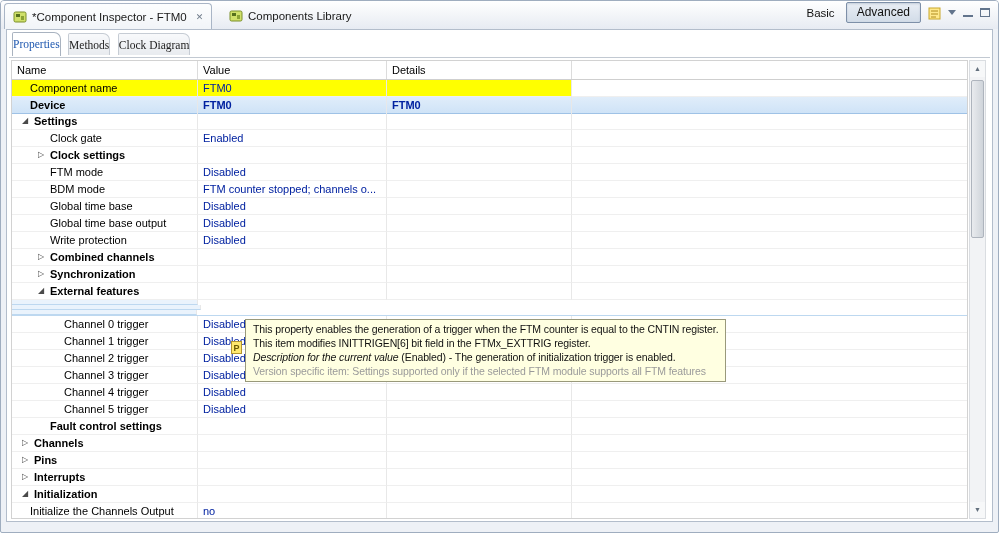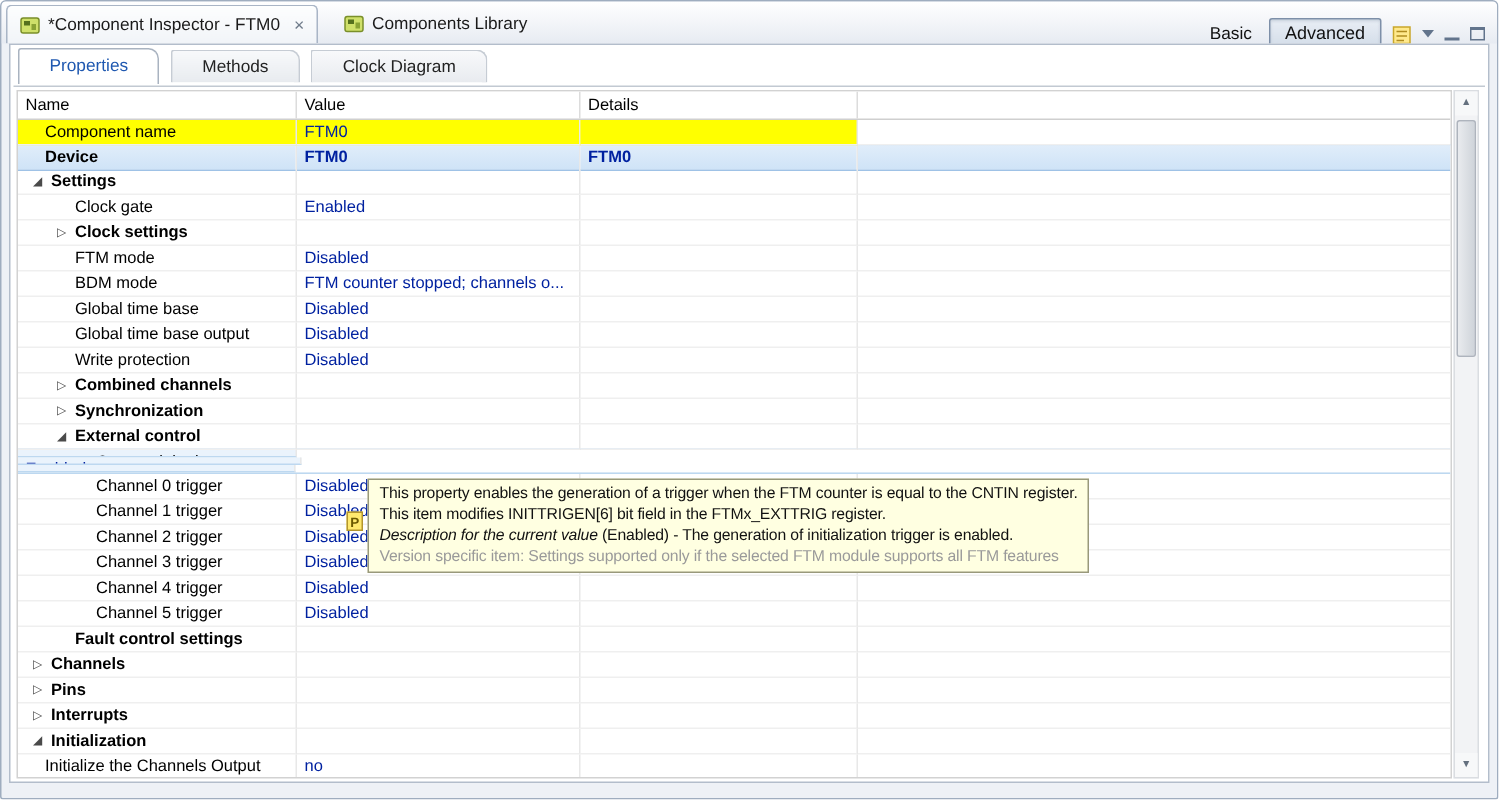--- a/index.html
+++ b/index.html
@@ -9,35 +9,35 @@
   .window { position:absolute; inset:0; background:#eef1f6; border:1px solid #9fadbf; border-radius:4px 4px 2px 2px; overflow:hidden; }
 
   
   .tabbar { position:absolute; left:0; top:0; right:0; height:28px; background:linear-gradient(#ffffff,#e7ebf2); }
   .vtab { position:absolute; top:2px; height:26px; display:flex; align-items:center; gap:5px; padding:4px 8px; font-size:11.5px; color:#1a1a1a; cursor:default; }
   .vtab.active { left:3px; background:linear-gradient(#fdfefe,#f1f4f8); border:1px solid #a9b5c6; border-bottom:none; border-radius:4px 4px 0 0; }
   .vtab.plain { left:220px; }
   .tabicon svg { display:block; }
   .vclose { font-size:9px; color:#6f7b8a; margin-left:4px; cursor:pointer; }
 
-  .tb-right { position:absolute; right:8px; top:11px; display:flex; align-items:center; gap:7px;justify-content:flex-end; }
+  .tb-right { position:absolute; right:8px; top:1px; display:flex; align-items:center; gap:7px;justify-content:flex-end; }
   .basic { font-size:11.5px; color:#111; padding:2px 4px; }
   .advanced { font-size:12px; color:#111; padding:2px 10px 3px; border:1px solid #7d8fa8; border-radius:2px; background:linear-gradient(#e9eef5,#d2dce8); box-shadow:inset 0 1px 2px rgba(90,110,140,.25); }
   .noteicon svg { display:block; }
   .tri-down { width:0; height:0; border:4px solid transparent; border-top:5px solid #62748c; margin-top:4px; }
   .min-ic { width:10px; height:9px; border-bottom:2px solid #62748c; }
   .max-ic { width:10px; height:9px; border:1px solid #62748c; border-top:2px solid #62748c; }
 
   
   .content { position:absolute; left:5px; right:5px; top:28px; bottom:10px; background:#fff; border:1px solid #b3bdcb; }
 
   .subtabs { position:absolute; left:2px; top:2px; right:2px; height:26px; border-bottom:1px solid #c2c9d2; }
-  .subtab { display:inline-block; margin-left:3px; padding:5px 20px 4px; font-size:11.5px; color:#222;
+  .subtab { display:inline-block; margin-left:3px; padding:5px 0 4px; font-size:11.5px; color:#222;
             border:1px solid #c6ccd4; border-bottom:none; border-radius:2px 7px 0 0;
-            background:linear-gradient(#f8f9fb,#e8ebef); position:relative; top:1px; cursor:default; }
+            background:linear-gradient(#f8f9fb,#e8ebef); position:relative; top:1px; cursor:default;font-family:Liberation Serif, serif; }
   .subtab.active { background:#fff; color:#1f58b0; border-color:#a9b3c0; padding-bottom:6px; top:0; z-index:2; }
 
   
   .tablewrap { position:absolute; left:4px; top:30px; right:24px; bottom:2px; border:1px solid #d2d2d2; overflow:hidden; background:#fff; }
   .thead { display:flex; height:19px; border-bottom:1px solid #cfcfcf; background:#fff; }
   .hcell { font-size:11px; color:#000; padding:3px 0 0 5px; border-right:1px solid #dcdcdc; }
   .c-name   { width:186px; }
   .c-value  { width:189px; }
   .c-details{ width:185px; }
   .c-fill   { flex:1; border-right:none !important; }
@@ -204,21 +204,21 @@
               <div class="cell c-details"></div>
               <div class="cell c-fill"></div>
             </div>
             <div class="trow">
               <div class="cell c-name ind2 group"><span class="arrow">▷</span><span>Synchronization</span></div>
               <div class="cell c-value"></div>
               <div class="cell c-details"></div>
               <div class="cell c-fill"></div>
             </div>
             <div class="trow">
-              <div class="cell c-name ind2 group"><span class="arrow">◢</span><span>External control</span></div>
+              <div class="cell c-name ind2 group"><span class="arrow">◢</span><span>External features</span></div>
               <div class="cell c-value"></div>
               <div class="cell c-details"></div>
               <div class="cell c-fill"></div>
             </div>
             <div class="trow hl-hover">
               <div class="cell c-name ind3"><span>Counter init trigger</span></div>
               <div class="cell c-value">Enabled</div>
               <div class="cell c-details"></div>
               <div class="cell c-fill"></div>
             </div>

